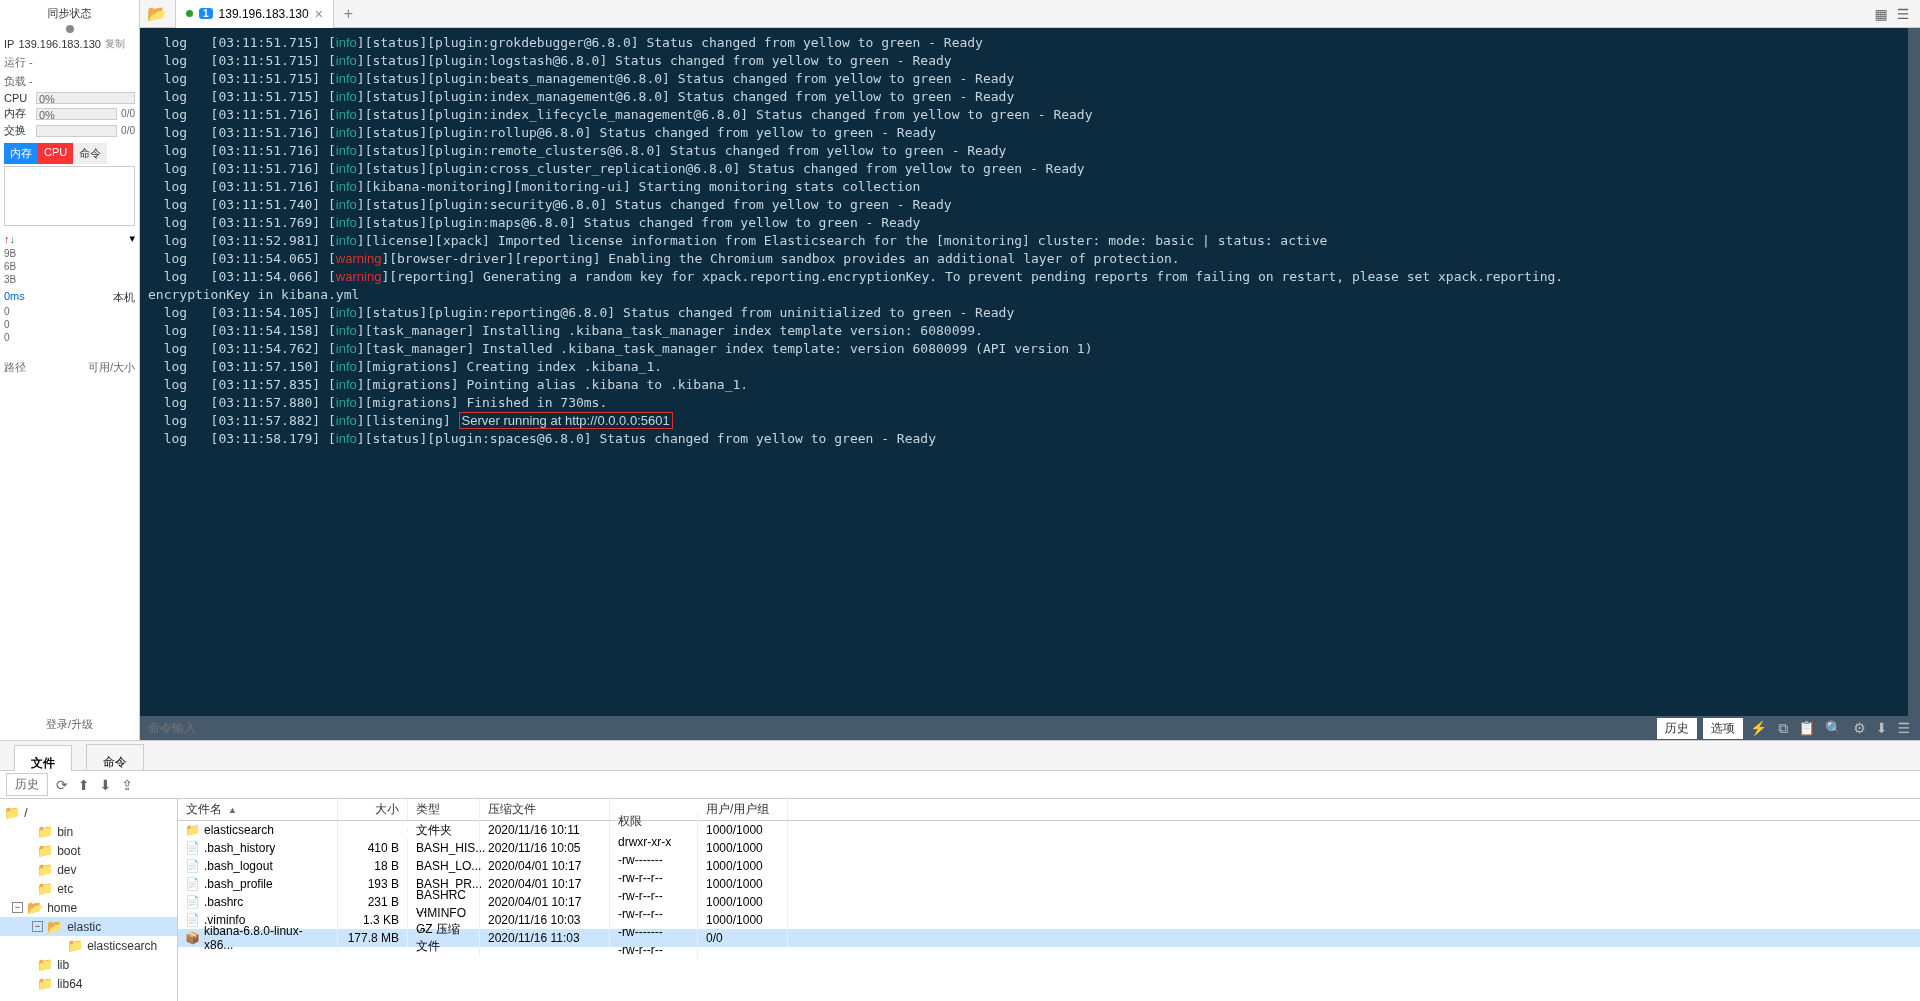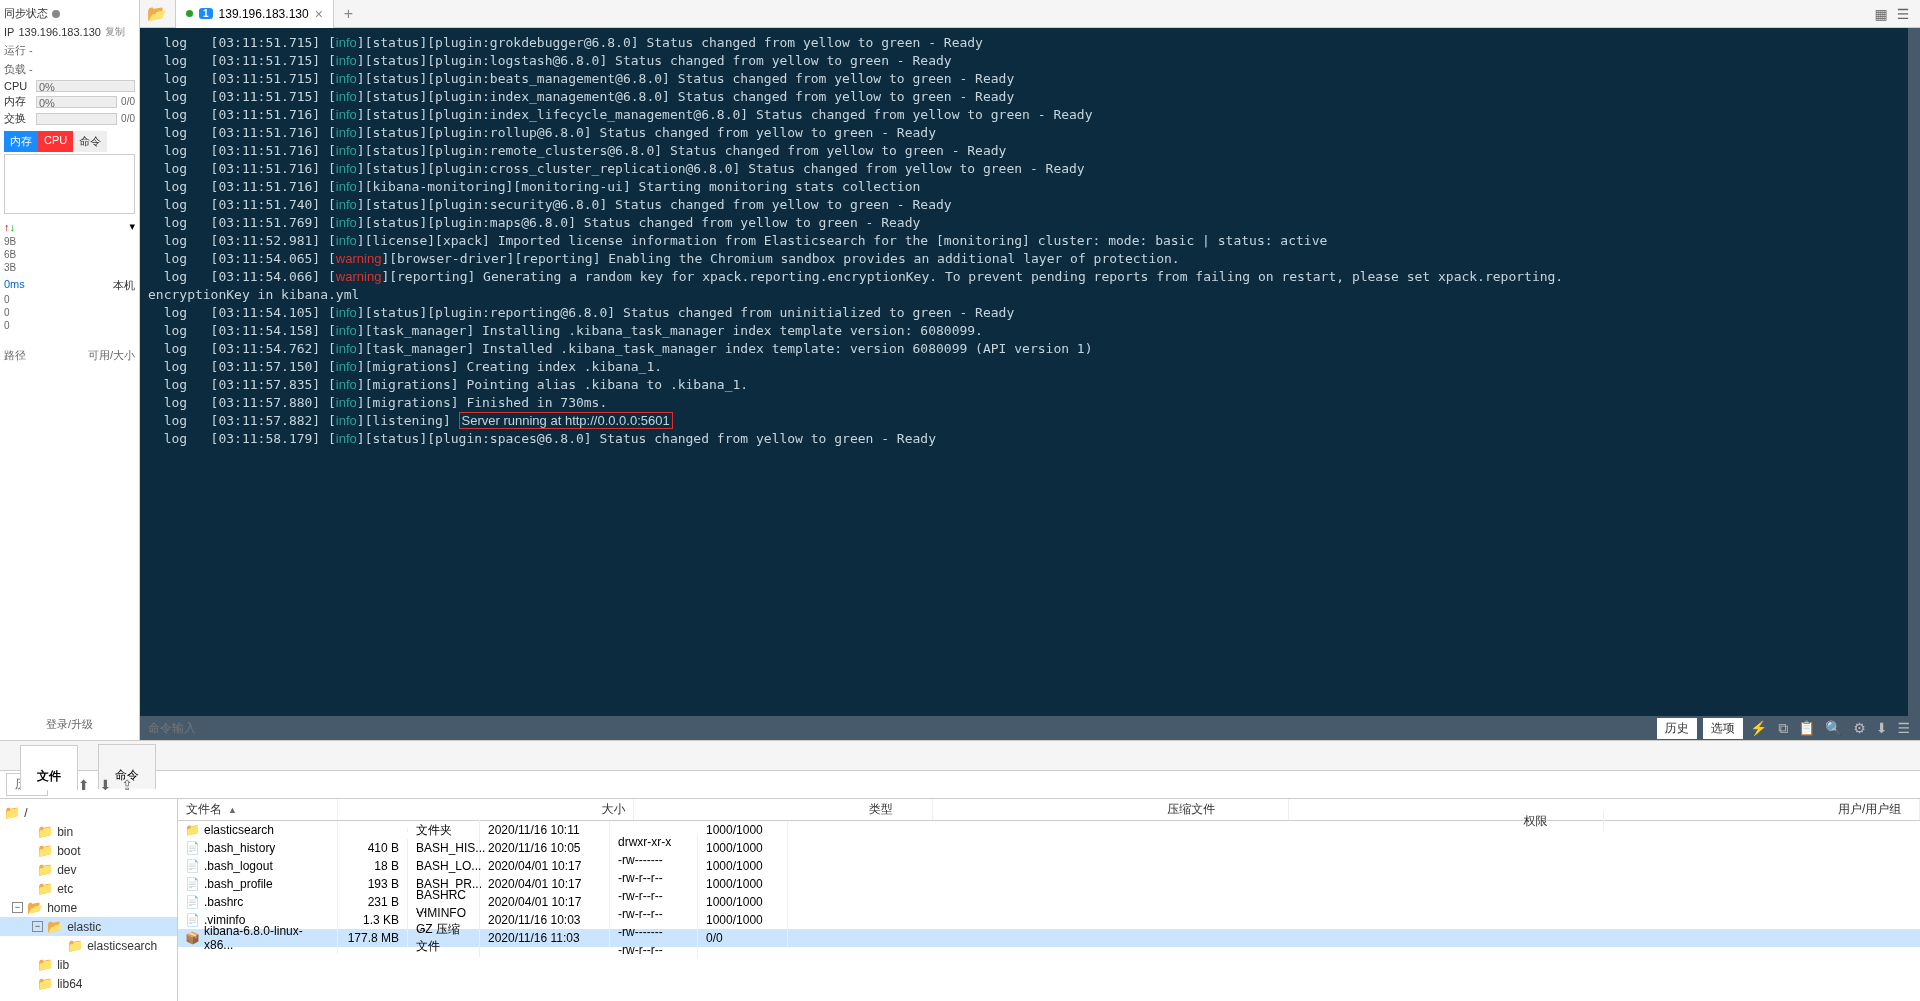--- a/index.html
+++ b/index.html
@@ -1,19 +1,19 @@
 <!DOCTYPE html>
 <html><head>
 <meta charset="utf-8">
 <style>
 * { margin: 0; padding: 0; box-sizing: border-box; font-family: "Microsoft YaHei", Arial, sans-serif; }
 body { display: flex; flex-direction: column; height: 100vh; font-size: 12px; background: #fff; overflow: hidden; }
 .top-area { display: flex; flex: 1; min-height: 0; border-bottom: 1px solid #ccc; }
 .sidebar { width: 140px; background: #fff; border-right: 1px solid #ccc; display: flex; flex-direction: column; padding: 4px; font-size: 11px; color: #333; }
-.sb-title { display: flex; align-items: center; gap: 4px; padding: 2px 0; }
+.sb-title { display: flex; align-items: center; gap: 4px; padding: 2px 0; flex-direction: column; }
 .sb-dot { width: 8px; height: 8px; border-radius: 50%; background: #888; display: inline-block; }
 .sb-ip { display: flex; align-items: center; gap: 4px; padding: 2px 0; color: #333; }
 .sb-copy { color: #888; font-size: 10px; }
 .sb-row { padding: 2px 0; color: #666; }
 .sb-bar-row { display: flex; align-items: center; gap: 4px; padding: 1px 0; }
 .sb-bar { flex: 1; height: 12px; background: #eee; border: 1px solid #ccc; }
 .sb-tabs { display: flex; margin-top: 4px; }
 .sb-tab { padding: 3px 6px; background: #eee; font-size: 11px; cursor: pointer; }
 .sb-tab.mem { background: #1a8cff; color: #fff; }
 .sb-tab.cpu { background: #ff3333; color: #fff; }
@@ -41,35 +41,35 @@
 .lvl-info { color: #2aa198; }
 .lvl-warning { color: #dc322f; }
 .highlight-box { border: 1px solid #dc322f; padding: 0 2px; }
 .cmd-bar { height: 24px; background: #475a6b; display: flex; align-items: center; padding: 0 8px; color: #bbb; gap: 6px; }
 .cmd-input { flex: 1; background: transparent; border: none; color: #f9a8d4; outline: none; font-size: 12px; }
 .bot-btn { padding: 2px 8px; background: #fff; color: #333; cursor: pointer; font-size: 12px; }
 .bot-icon { color: #bbb; font-size: 14px; cursor: pointer; padding: 0 2px; }
 .bot-icon.green { color: #2a2; }
 .bottom-area { height: 260px; display: flex; flex-direction: column; }
 .bot-tabs { display: flex; border-bottom: 1px solid #ccc; background: #f5f5f5; height: 30px; }
-.bot-tab { padding: 22px 16px; border: 1px solid #ccc; border-bottom: none; margin-top: 3px; margin-left: 20px; background: #f5f5f5; cursor: pointer; font-size: 12px; }
+.bot-tab { padding: 9px 16px; border: 1px solid #ccc; border-bottom: none; margin-top: 3px; margin-left: 14px; background: #f5f5f5; cursor: pointer; font-size: 12px; }
 .bot-tab.active { background: #fff; font-weight: bold; position: relative; top: 1px; }
 .path-row { display: flex; align-items: center; height: 28px; border-bottom: 1px solid #ccc; padding: 0 6px; gap: 6px; color: #666; }
 .path-text { flex: 1; font-size: 12px; }
 .path-btn { padding: 2px 8px; border: 1px solid #ccc; cursor: pointer; font-size: 12px; }
 .path-icon { color: #666; font-size: 14px; cursor: pointer; padding: 0 2px; }
 .fs-body { flex: 1; display: flex; min-height: 0; }
 .tree { width: 178px; border-right: 1px solid #ccc; overflow: auto; padding: 4px 0; font-size: 12px; }
 .tree-item { display: flex; align-items: center; gap: 4px; padding: 2px 4px; cursor: pointer; color: #333; }
 .tree-toggle { width: 11px; height: 11px; border: 1px solid #888; display: inline-flex; align-items: center; justify-content: center; font-size: 9px; line-height: 1; }
 .tree-spacer { width: 11px; display: inline-block; }
 .folder-icon { color: #f0a030; font-size: 13px; }
 .tree-item.sel { background: #cce5ff; }
 .file-list { flex: 1; overflow: auto; font-size: 12px; }
-.fl-header { display: flex; border-bottom: 1px solid #ccc; background: #fff; font-weight: normal; color: #333; height: 22px; align-items: center; justify-content: space-between; }
+.fl-header { display: flex; border-bottom: 1px solid #ccc; background: #fff; font-weight: normal; color: #333; height: 22px; align-items: center; }
 .fl-col { padding: 2px 8px; border-right: 1px solid #eee; }
 .c-name { width: 160px; display: flex; align-items: center; gap: 4px; }
 .c-size { width: 70px; text-align: right; }
 .c-type { width: 72px; }
 .c-mtime { width: 130px; }
 .c-perm { width: 88px; margin-top: 24px; }
 .c-owner { width: 90px; }
 .fl-row { display: flex; height: 18px; align-items: center; cursor: pointer; }
 .fl-row.sel { background: #cce5ff; }
 .file-icon { width: 14px; display: inline-flex; justify-content: center; color: #888; }

